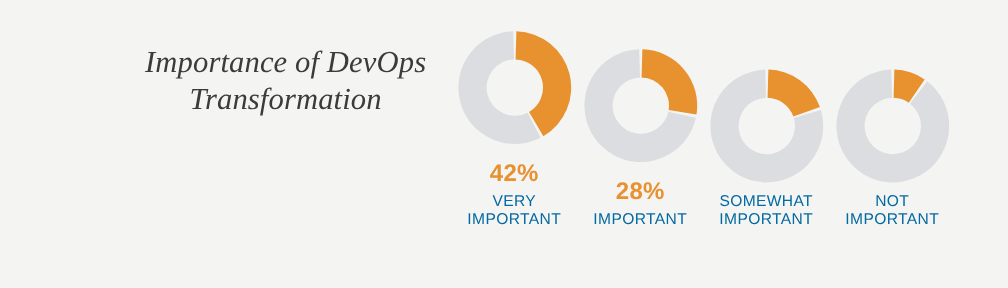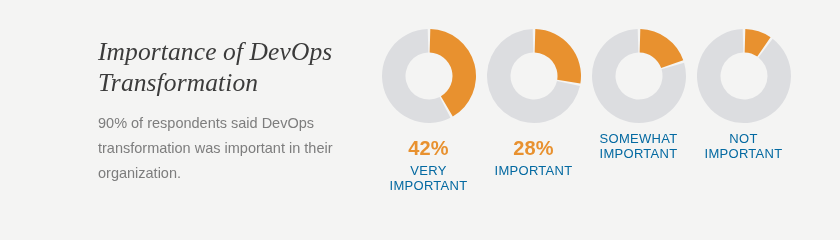--- a/index.html
+++ b/index.html
@@ -17,23 +17,24 @@
     position: relative;
     width: 840px;
     height: 216px;
     background: #f4f4f3;
     box-sizing: border-box;
   }
 
   
   .text-block {
     position: absolute;
-    left: 98px;
+    left: 112px;
     top: 36px;
     width: 252px;
+    text-align: center;
   }
   .headline {
     font-family: "Liberation Serif", "DejaVu Serif", serif;
     font-style: italic;
     font-size: 25.5px;
     line-height: 31px;
     color: #3b3b3b;
     margin: 0 0 13px 0;
     font-weight: 400;
     letter-spacing: 0.1px;
@@ -44,26 +45,26 @@
     line-height: 25px;
     color: #7d7d7d;
     margin: 0;
     font-weight: 400;
   }
 
   
   .donut-row {
     position: absolute;
     left: 376px;
-    top: 26px;
+    top: 10px;
     width: 420px;
     height: 180px;
     display: flex;
     flex-direction: row;
-    align-items: flex-start;
+    align-items: flex-end;
   }
   .donut-cell {
     width: 105px;
     display: flex;
     flex-direction: column;
     align-items: center;
   }
   .donut-svg-wrap {
     width: 100px;
     height: 100px;
@@ -92,21 +93,20 @@
     white-space: pre-line;
   }
 </style>
 </head>
 <body>
 
 <div class="infographic">
 
   <div class="text-block">
     <h1 class="headline">Importance of DevOps Transformation</h1>
-    <p class="subcopy">90% of respondents said DevOps transformation was important in their organization.</p>
   </div>
 
   <div class="donut-row" id="donut-row">
       <div class="donut-cell">
         <div class="donut-svg-wrap">
           <svg width="100" height="100" viewBox="0 0 100 100">
             <path d="M 71.48360257175864 91.80256954469098 A 47 47 0 1 1 48.68768297999225 3.018324593103344 L 49.34384148999612 26.509162296551672 A 23.5 23.5 0 1 0 60.74180128587932 70.90128477234549 Z" fill="#dcdde0"></path>
             <path d="M 51.31231702000773 3.018324593103344 A 47 47 0 0 1 73.7835869136947 90.5381424527411 L 61.89179345684735 70.26907122637056 A 23.5 23.5 0 0 0 50.65615851000386 26.509162296551672 Z" fill="#e8912f"></path>
           </svg>
         </div>

